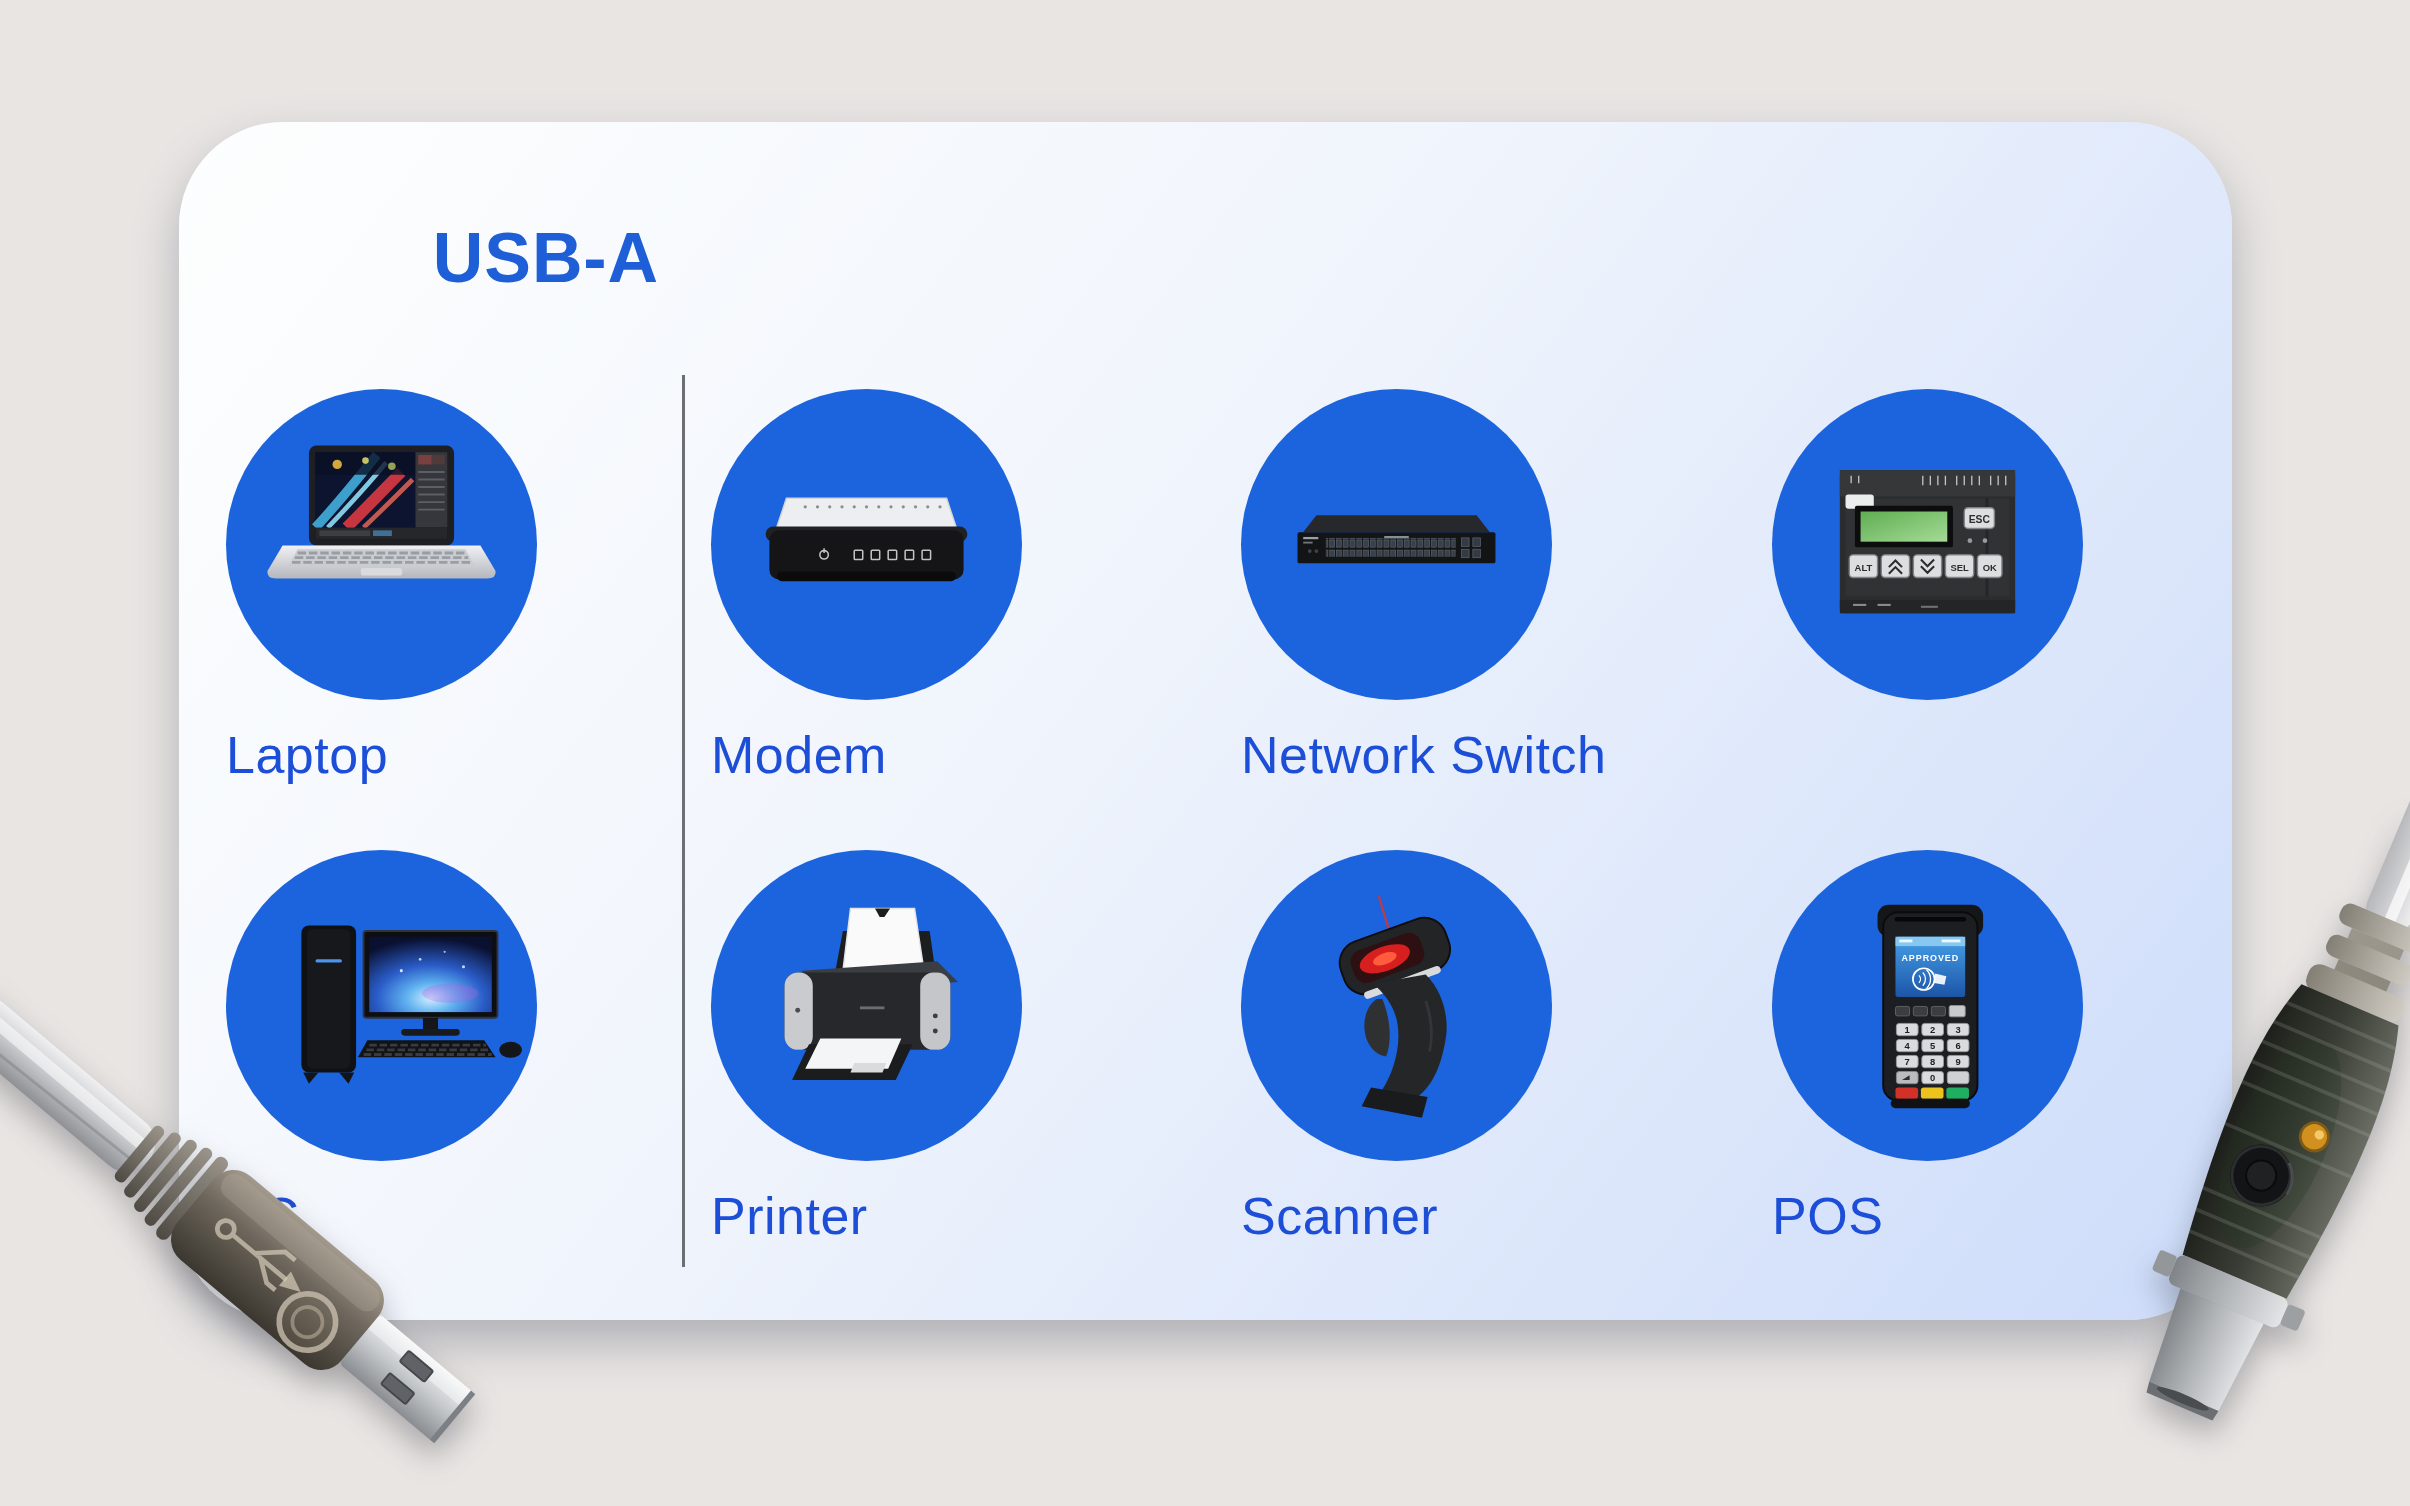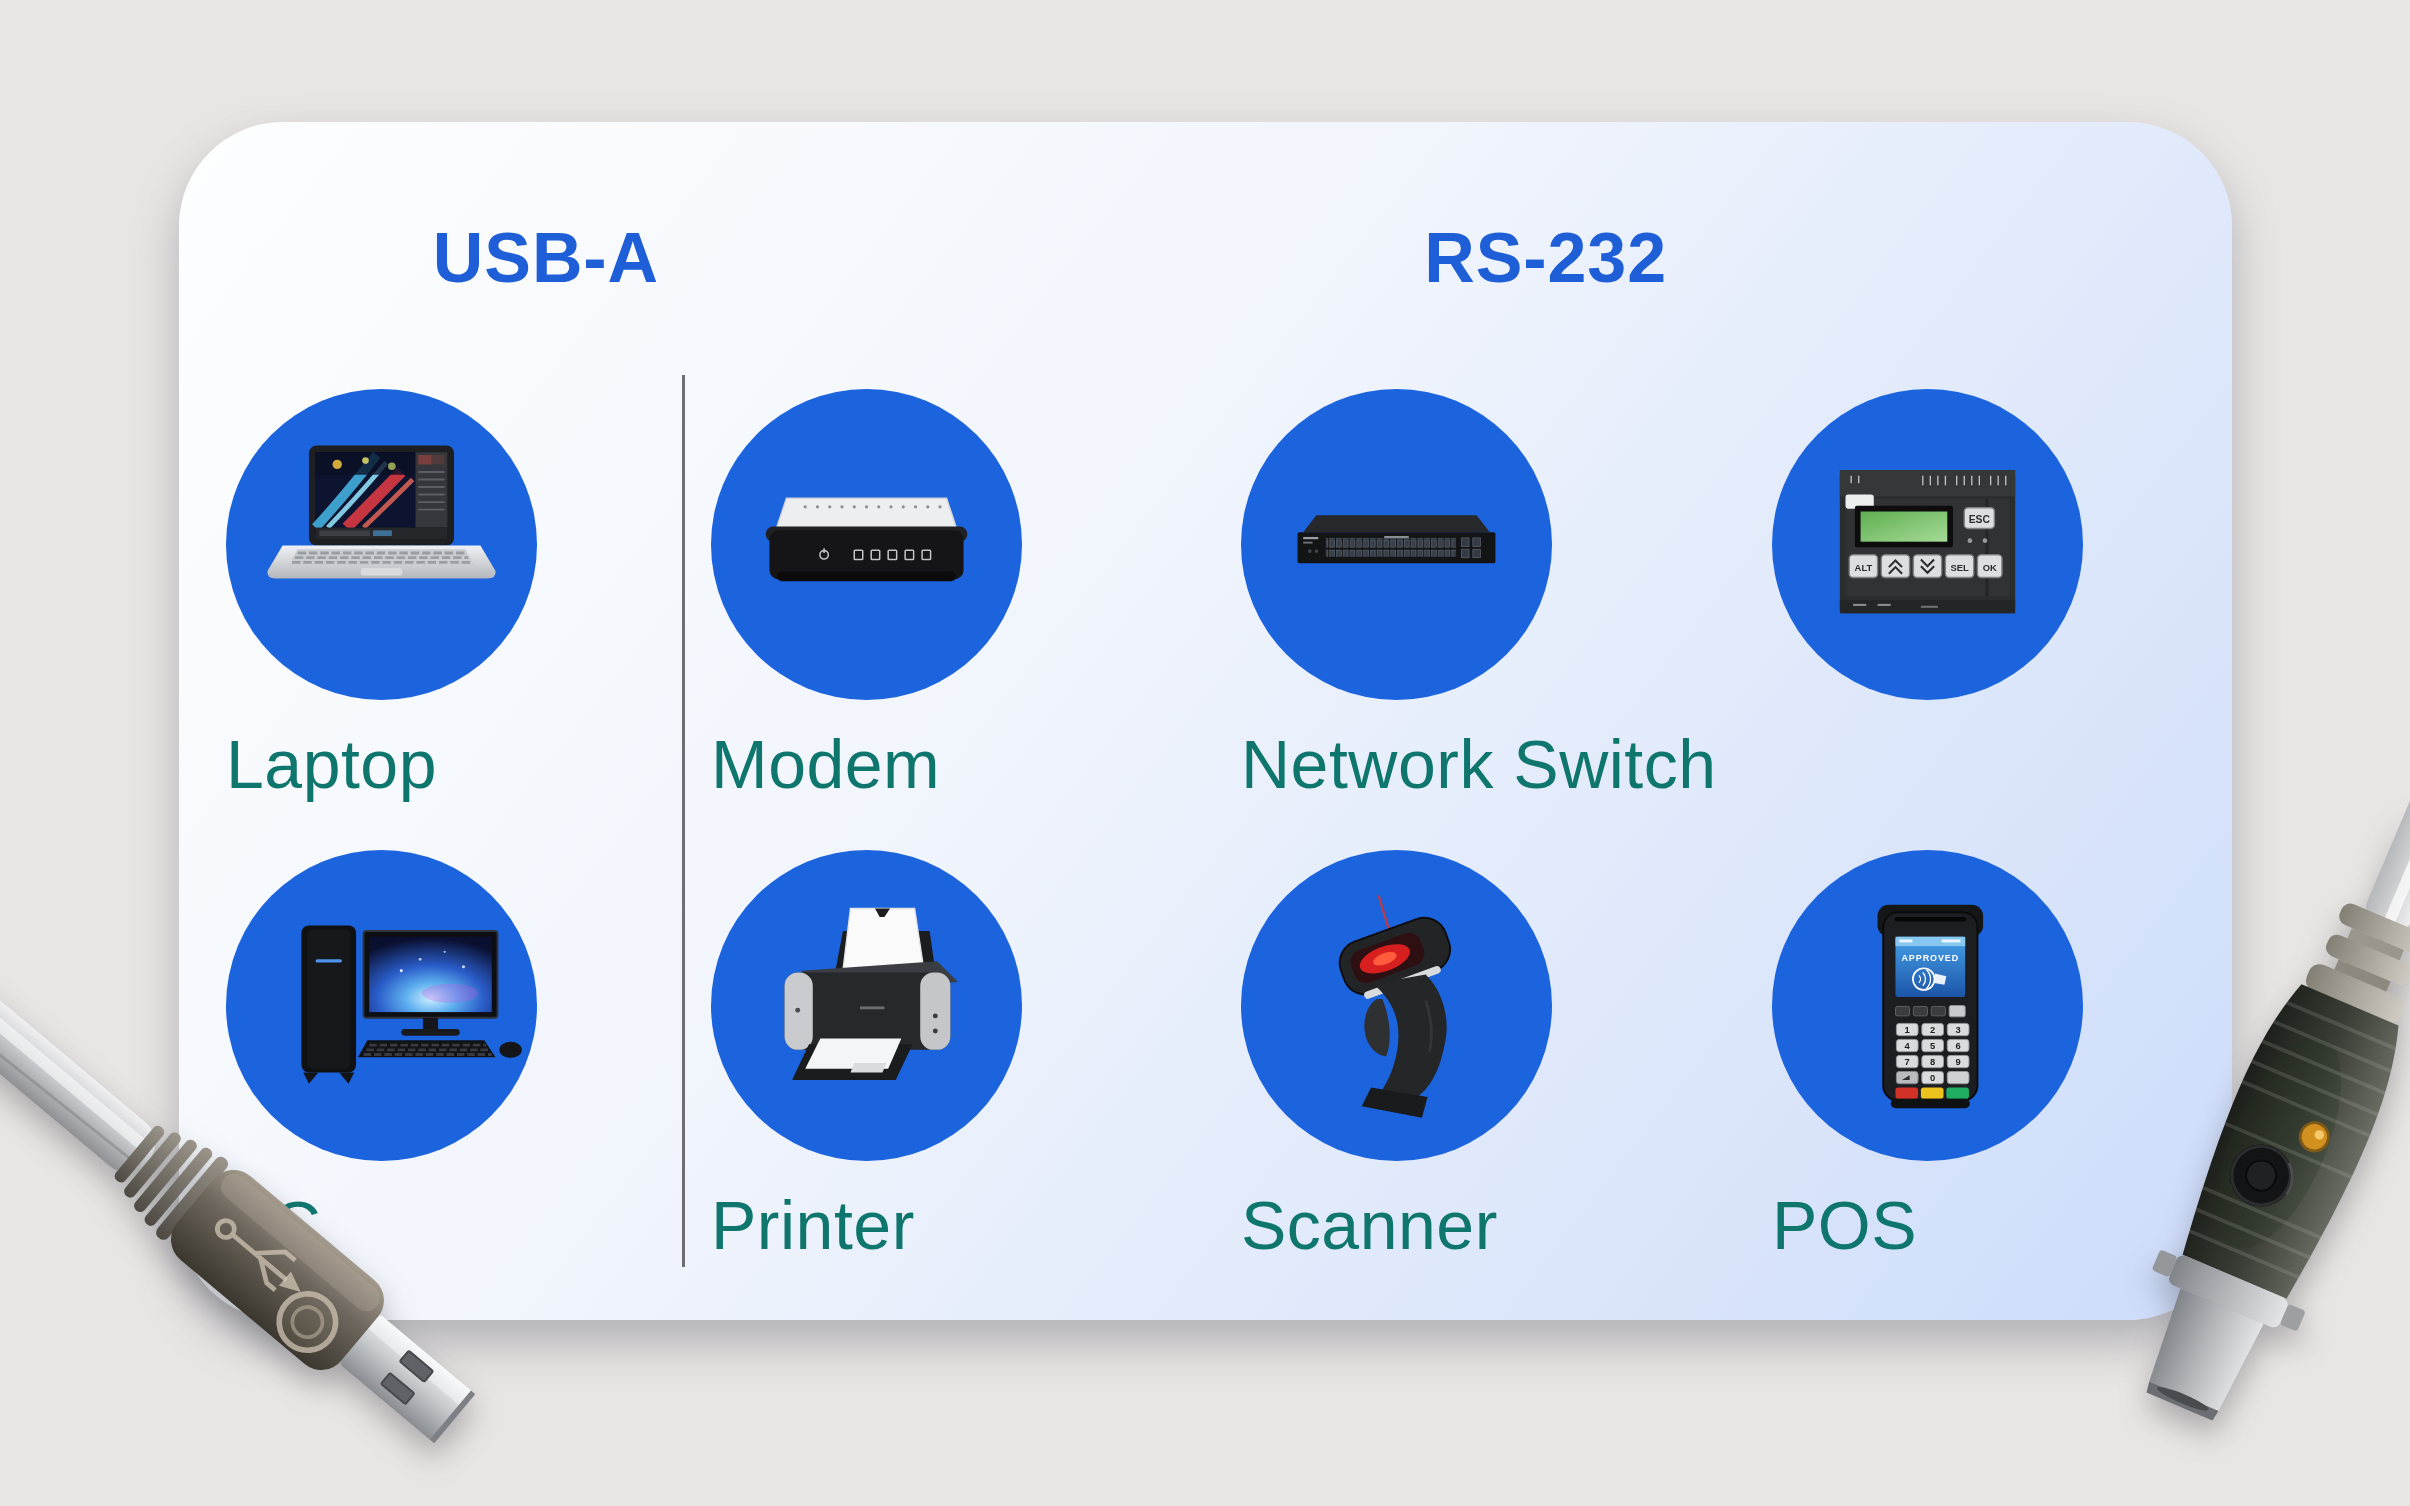--- a/index.html
+++ b/index.html
@@ -8,33 +8,32 @@
   .card{position:absolute;left:179px;top:122px;width:2053px;height:1198px;border-radius:104px;
         background:linear-gradient(128deg,#fdfefe 0%,#f1f5fc 42%,#cddcfa 100%);
         box-shadow:0 22.6px 45px rgba(108,112,128,.45)}
   .col-header{position:absolute;width:433px;text-align:right;font-size:70px;font-weight:700;
         letter-spacing:0.9px;color:#1e5fd8;z-index:3}
   .divider{position:absolute;left:682px;top:375px;width:2.8px;height:892px;background:#54575a;
         opacity:.85;z-index:3}
   .cell{position:absolute;width:433px;display:flex;flex-direction:column;z-index:3}
   .circle{width:311px;height:311px;border-radius:50%;background:#1c63de;overflow:hidden;flex:none}
   .circle svg{display:block}
-  .dev-label{margin-top:24.5px;font-size:68px;color:#0f766e;font-weight:500;letter-spacing:0.5px;
+  .dev-label{margin-top:24.5px;font-size:52px;color:#1d4ed8;font-weight:500;letter-spacing:0.5px;
         white-space:nowrap}
   .photo{position:absolute;z-index:6;filter:drop-shadow(0 15px 15px rgba(70,70,78,.38))}
 </style>
 </head>
 <body>
 
 <div class="stage">
 
   <div class="card"></div>
 
   <div class="col-header" style="left:226px;top:218px">USB-A</div>
-  <div class="col-header" style="left:1234px;top:218px">RS-232</div>
 
   <div class="divider"></div>
 
   <div class="cell" style="left:226px;top:389px">
     <div class="circle">
       <svg width="311" height="311" viewBox="0 0 330 330">
         <defs>
           <linearGradient id="lapbase" x1="0" y1="0" x2="0" y2="1">
             <stop offset="0" stop-color="#f0f1f4"></stop>
               <stop offset="1" stop-color="#b4b7bc"></stop>

